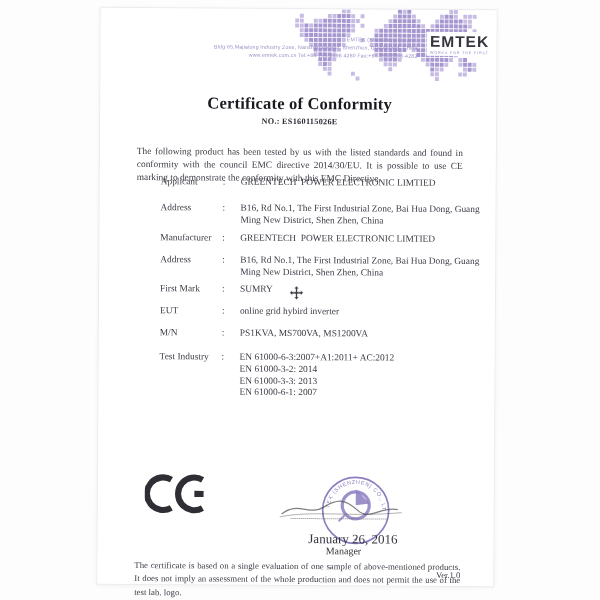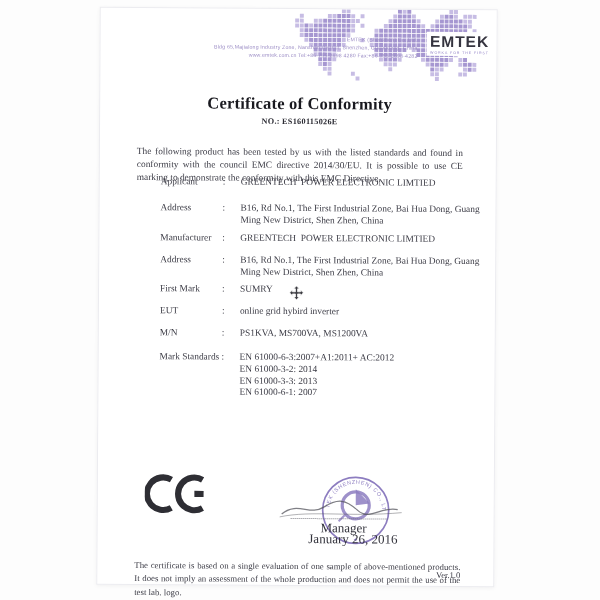--- a/index.html
+++ b/index.html
@@ -34,22 +34,22 @@
   .fline{white-space:pre;}
   
   .ce{position:absolute;left:47px;top:461px;width:68px;height:49px;}
   .ce svg{width:100%;height:100%;}
   .ce path{stroke:#2e2e34;stroke-width:8.6;fill:none;stroke-linecap:butt;}
   
   .stamp{position:absolute;left:212px;top:455px;width:92px;height:92px;opacity:.88;}
   .sigline{position:absolute;left:193px;top:497px;width:97px;height:12px;
            border-bottom:1.2px dotted #63636d;opacity:.8;}
   .sig{position:absolute;left:180px;top:486px;width:128px;height:28px;}
-  .signer{position:absolute;left:206px;top:511px;width:80px;text-align:center;
-          font-size:13px;color:#33333c;}
+  .signer{position:absolute;left:206px;top:536px;width:80px;text-align:center;
+          font-size:10px;color:#33333c;}
   .sdate{position:absolute;left:194px;top:522px;width:106px;text-align:right;
          font-size:13px;color:#33333c;}
   
   .disc{position:absolute;left:37px;top:542px;width:326px;font-size:8.8px;line-height:13.5px;
         text-align:justify;color:#3c3c46;}
   .ver{position:absolute;left:37px;top:560px;width:326px;text-align:right;font-size:8.6px;
        color:#3c3c46;}
   
   .cursor{position:absolute;left:289px;top:286px;width:15px;height:15px;}
   .stamp text, .stamp textPath{fill:var(--stamp-purple);font-family:"Liberation Sans", sans-serif;}
@@ -435,21 +435,21 @@
           </div>
         </div>
         <div class="frow" style="top: 319px;">
           <div class="flabel">M/N</div>
           <div class="fcolon">:</div>
           <div class="fvalue">
             <div class="fline">PS1KVA, MS700VA, MS1200VA</div>
           </div>
         </div>
         <div class="frow" style="top: 343px;">
-          <div class="flabel">Mark Standards</div>
+          <div class="flabel">Test Industry</div>
           <div class="fcolon">:</div>
           <div class="fvalue">
             <div class="fline">EN 61000-6-3:2007+A1:2011+ AC:2012</div>
             <div class="fline">EN 61000-3-2: 2014</div>
             <div class="fline">EN 61000-3-3: 2013</div>
             <div class="fline">EN 61000-6-1: 2007</div>
           </div>
         </div>
       </div>
 

